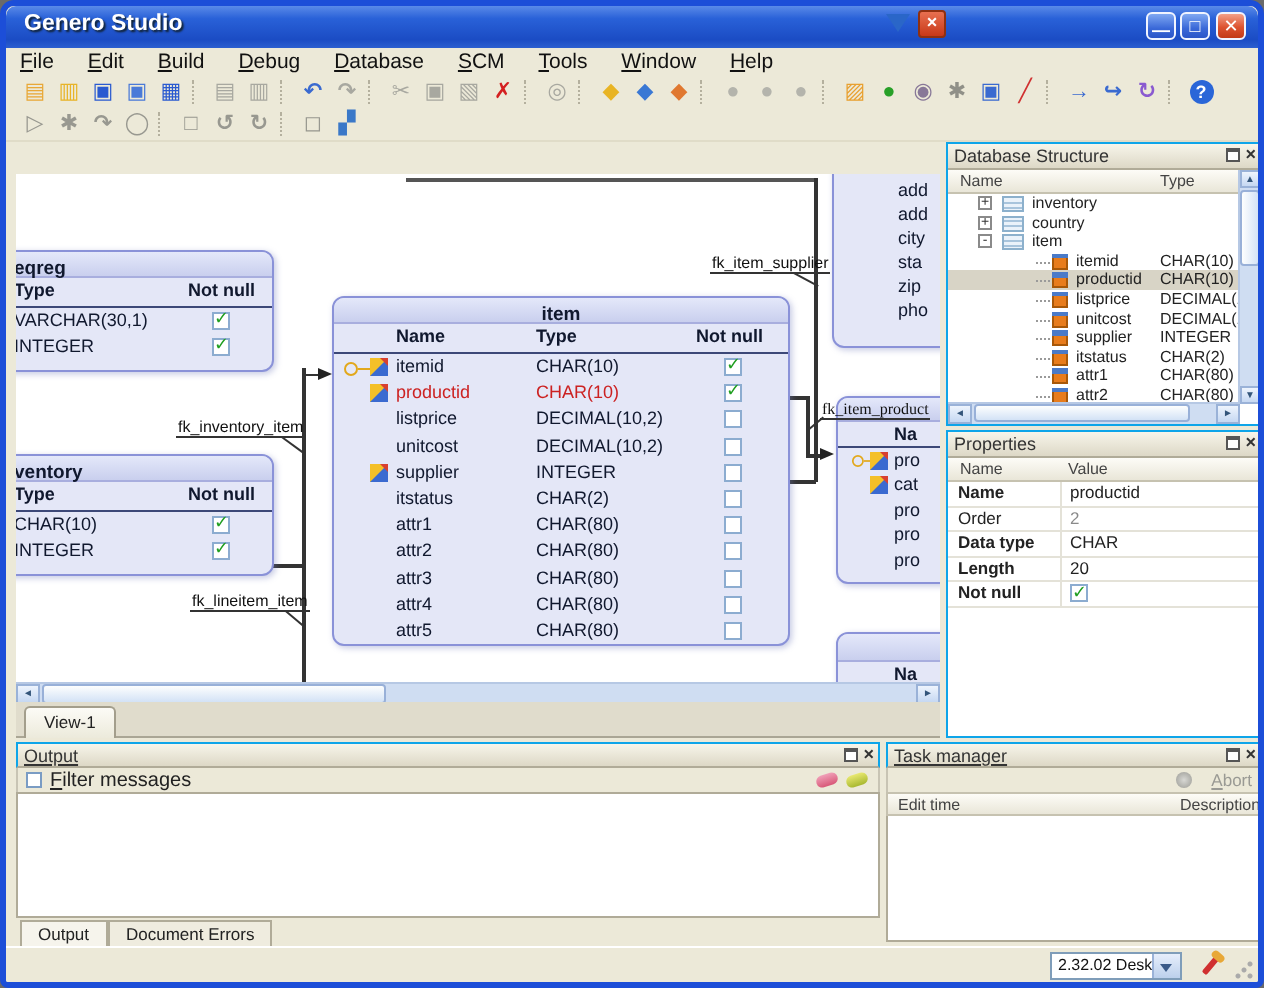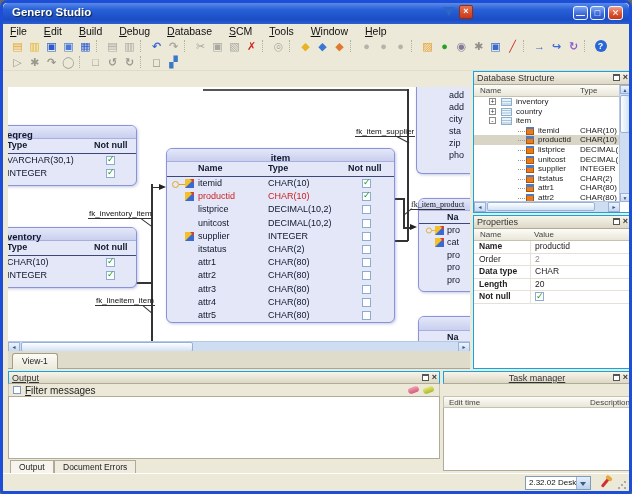--- a/index.html
+++ b/index.html
@@ -170,21 +170,21 @@
   .pill{position:absolute;top:3px;width:11px;height:6px;border-radius:3px;transform:rotate(-18deg);}
   #pill-pink{right:20px;background:linear-gradient(#f0a0b8,#d85878);}
   #pill-yellow{right:5px;background:linear-gradient(#e8e870,#a8b830);}
   #out-content{left:5px;top:393px;width:432px;height:63px;background:#fff;border:1px solid #b0ab98;box-sizing:border-box;}
   #out-tabs{left:5px;top:456px;width:432px;height:15px;background:#ece9d8;}
   .btab{position:absolute;top:1px;height:13px;font-size:8.5px;line-height:13px;padding:0 8px;color:#222;}
   #tab-output{left:2px;background:#f6f4ec;border:1px solid #b0ab98;border-bottom:2px solid #e8940c;}
   #tab-docerrors{left:46px;background:#efecdf;border:1px solid #b0ab98;}
 
   
-  #panel-tm-head{left:440px;top:368px;width:188px;height:13px;text-align:center;}
+  #panel-tm-head{left:440px;top:368px;width:188px;height:13px;}
   #tm-toolbar{left:440px;top:381px;width:188px;height:12px;background:#ece9d8;border-left:1px solid #c8c4b4;border-right:1px solid #c8c4b4;box-sizing:border-box;}
   #abort-btn{position:absolute;right:4px;top:1px;font-size:8.5px;color:#9a9a94;}
   #abort-btn::first-letter{text-decoration:underline;}
   #abort-ico{position:absolute;right:34px;top:2px;width:8px;height:8px;border-radius:50%;background:radial-gradient(#d8d8d4,#9a9a94);}
   #tm-colhdr{left:440px;top:393px;width:188px;height:12px;background:linear-gradient(#fdfcf7,#e9e6d8);border:1px solid #c6c2b0;box-sizing:border-box;font-size:8px;color:#444;}
   #tm-colhdr span{position:absolute;top:1px;}
   #tm-colhdr span:nth-of-type(1){left:5px;} #tm-colhdr span:nth-of-type(2){left:80px;margin-top:12px;} #tm-colhdr span:nth-of-type(3){left:146px;}
   #tm-content{left:440px;top:405px;width:188px;height:63px;background:#fff;border:1px solid #b0ab98;border-top:none;box-sizing:border-box;}
 
   
@@ -869,20 +869,24 @@
     <span class="btab" id="tab-docerrors">Document Errors</span>
   </div>
 
   <div id="panel-tm-head" class="panel phead abs" style="position:absolute;">
     <span>Task manager</span>
     <span class="ph-icons">
       <span class="float-ico"></span>
       <span class="close-ico">×</span>
     </span>
   </div>
+  <div id="tm-toolbar" class="abs">
+    <span id="abort-ico"></span>
+    <span id="abort-btn">Abort</span>
+  </div>
   <div id="tm-colhdr" class="abs">
 
       <span>Edit time</span>
 
       <span>Progression</span>
 
       <span>Description</span>
 
   </div>
   <div id="tm-content" class="abs"></div>

